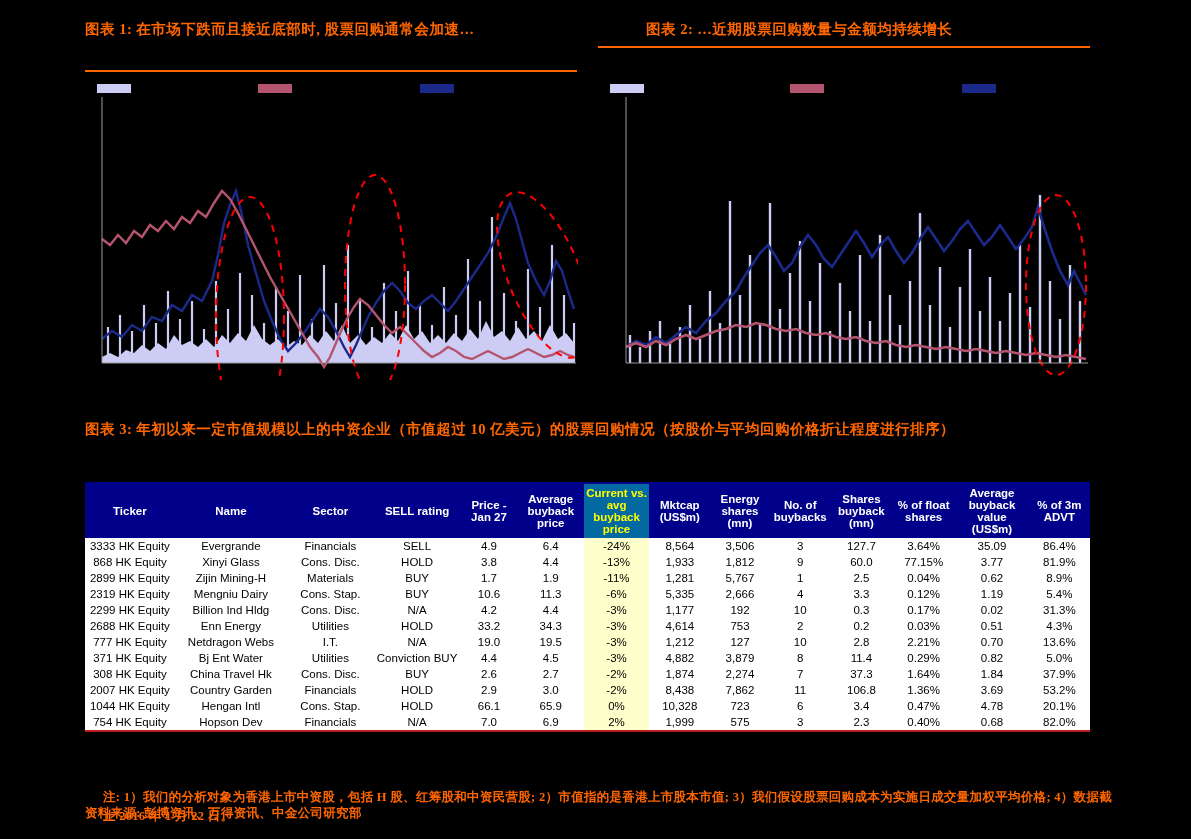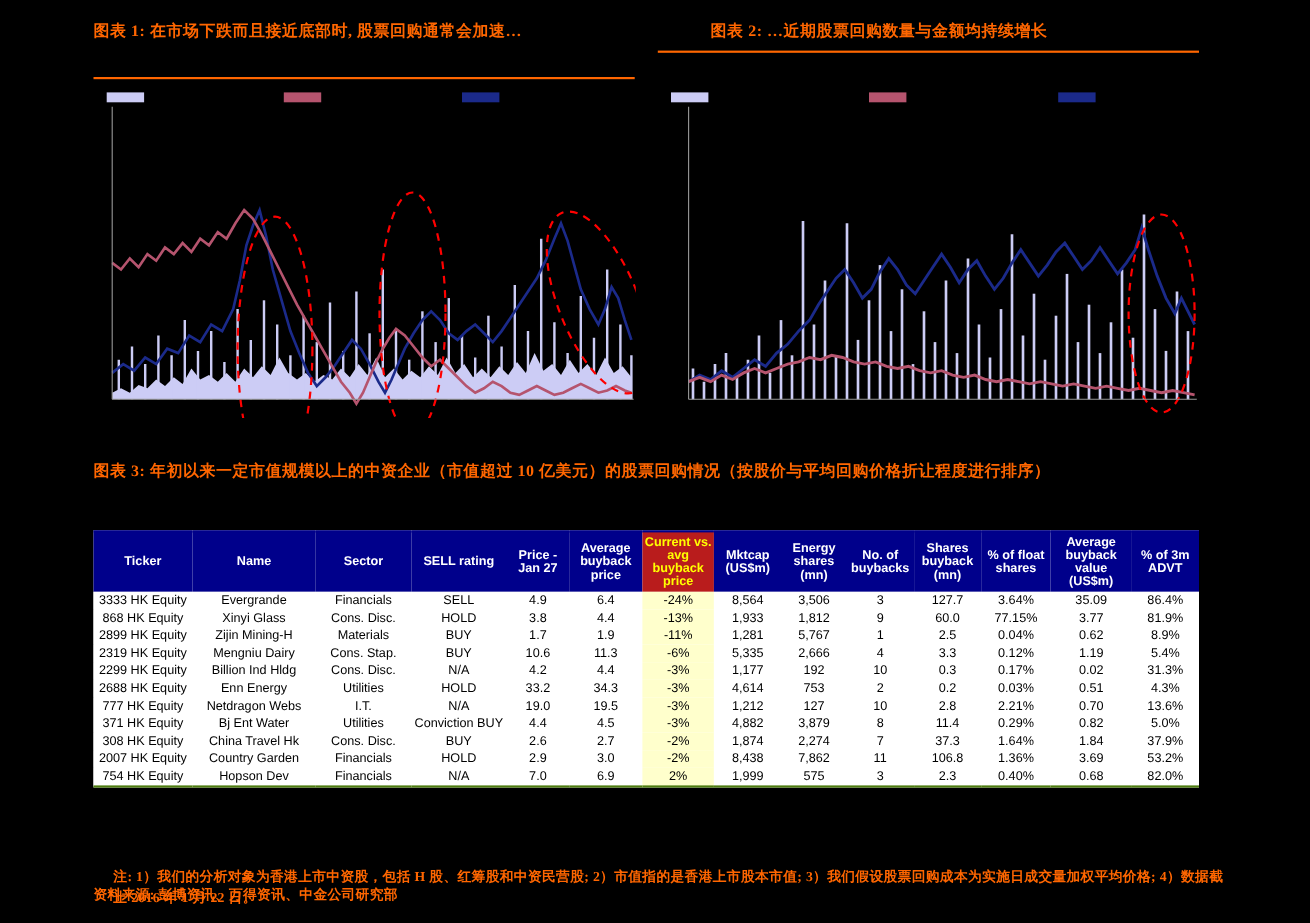--- a/index.html
+++ b/index.html
@@ -14,27 +14,27 @@
   .legend-swatch{position:absolute;height:9px;width:34px;}
 
   
   .tbl-wrap{position:absolute;left:85px;top:482px;width:1005px;}
   table{border-collapse:collapse;width:100%;background:#fff;}
   thead th{
     background:#00008b;color:#fff;font-size:11.5px;font-weight:bold;
     padding:3px 2px;line-height:12px;text-align:center;vertical-align:middle;
     border:none;
   }
-  thead th.hl{background:#b91c1c;color:#ffff00;}
+  thead th.hl{background:#0369a1;color:#ffff00;}
   tbody td{
     font-size:11.5px;color:#000;text-align:center;padding:1px 2px;line-height:14px;
     background:#fff;
   }
   tbody td.cur{background:#ffffcc;}
-  tbody tr:last-child td{border-bottom:2px solid #4d7c0f;}
+  tbody tr:last-child td{border-bottom:2px solid #b91c1c;}
   .thead-topline{border-top:2px solid #00008b;}
 
   .footnote{
     position:absolute;color:#ff6600;font-weight:bold;font-size:12.5px;
     font-family:"Liberation Serif",serif;line-height:19px;letter-spacing:.3px;
   }
 
   svg{display:block;}
 </style>
 </head>
@@ -348,20 +348,36 @@
             <td class="cur">-2%</td>
             <td>8,438</td>
             <td>7,862</td>
             <td>11</td>
             <td>106.8</td>
             <td>1.36%</td>
             <td>3.69</td>
             <td>53.2%</td>
           </tr>
           <tr>
+            <td>1044 HK Equity</td>
+            <td>Hengan Intl</td>
+            <td>Cons. Stap.</td>
+            <td>HOLD</td>
+            <td>66.1</td>
+            <td>65.9</td>
+            <td class="cur">0%</td>
+            <td>10,328</td>
+            <td>723</td>
+            <td>6</td>
+            <td>3.4</td>
+            <td>0.47%</td>
+            <td>4.78</td>
+            <td>20.1%</td>
+          </tr>
+          <tr>
             <td>754 HK Equity</td>
             <td>Hopson Dev</td>
             <td>Financials</td>
             <td>N/A</td>
             <td>7.0</td>
             <td>6.9</td>
             <td class="cur">2%</td>
             <td>1,999</td>
             <td>575</td>
             <td>3</td>

